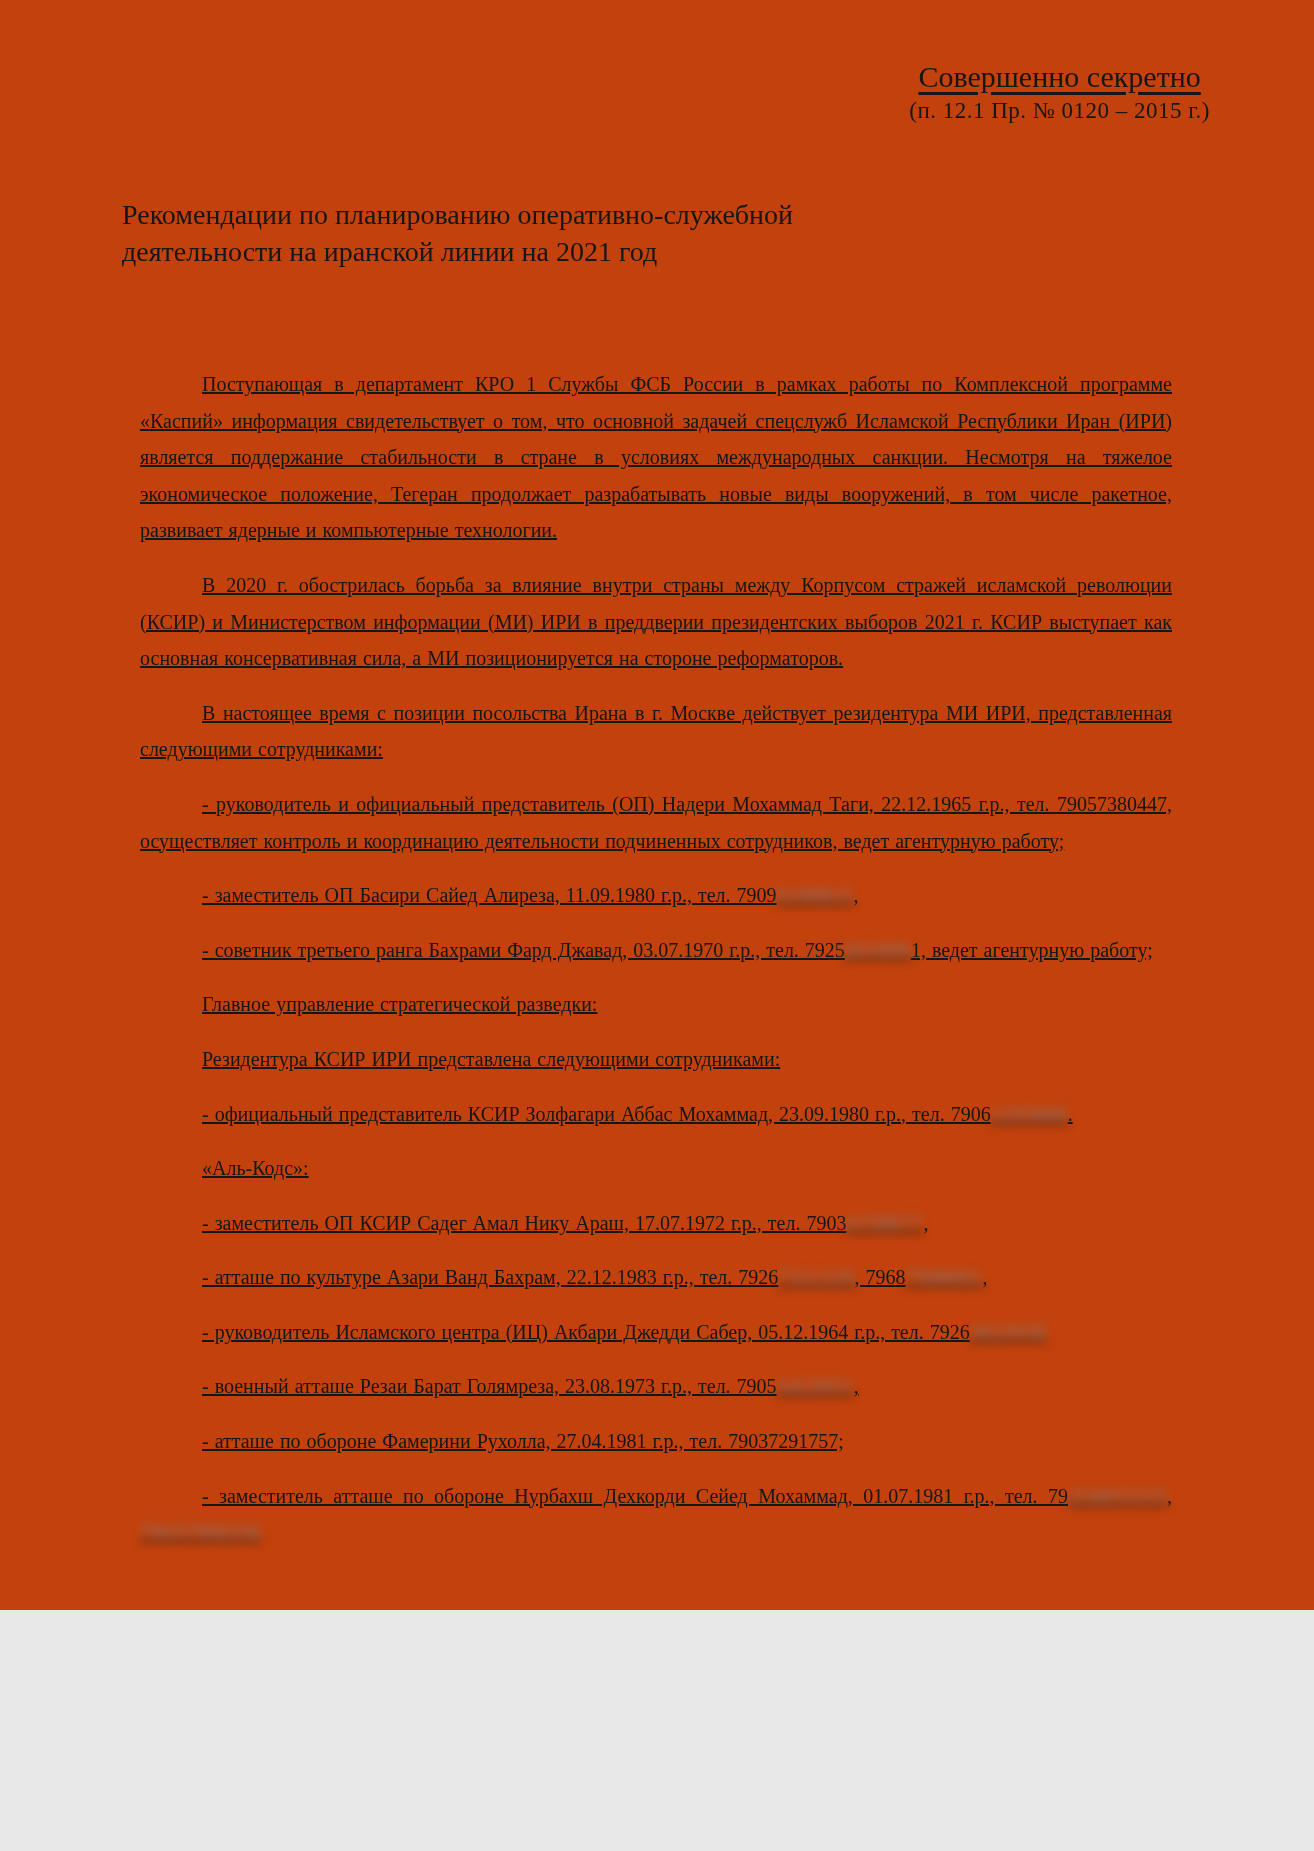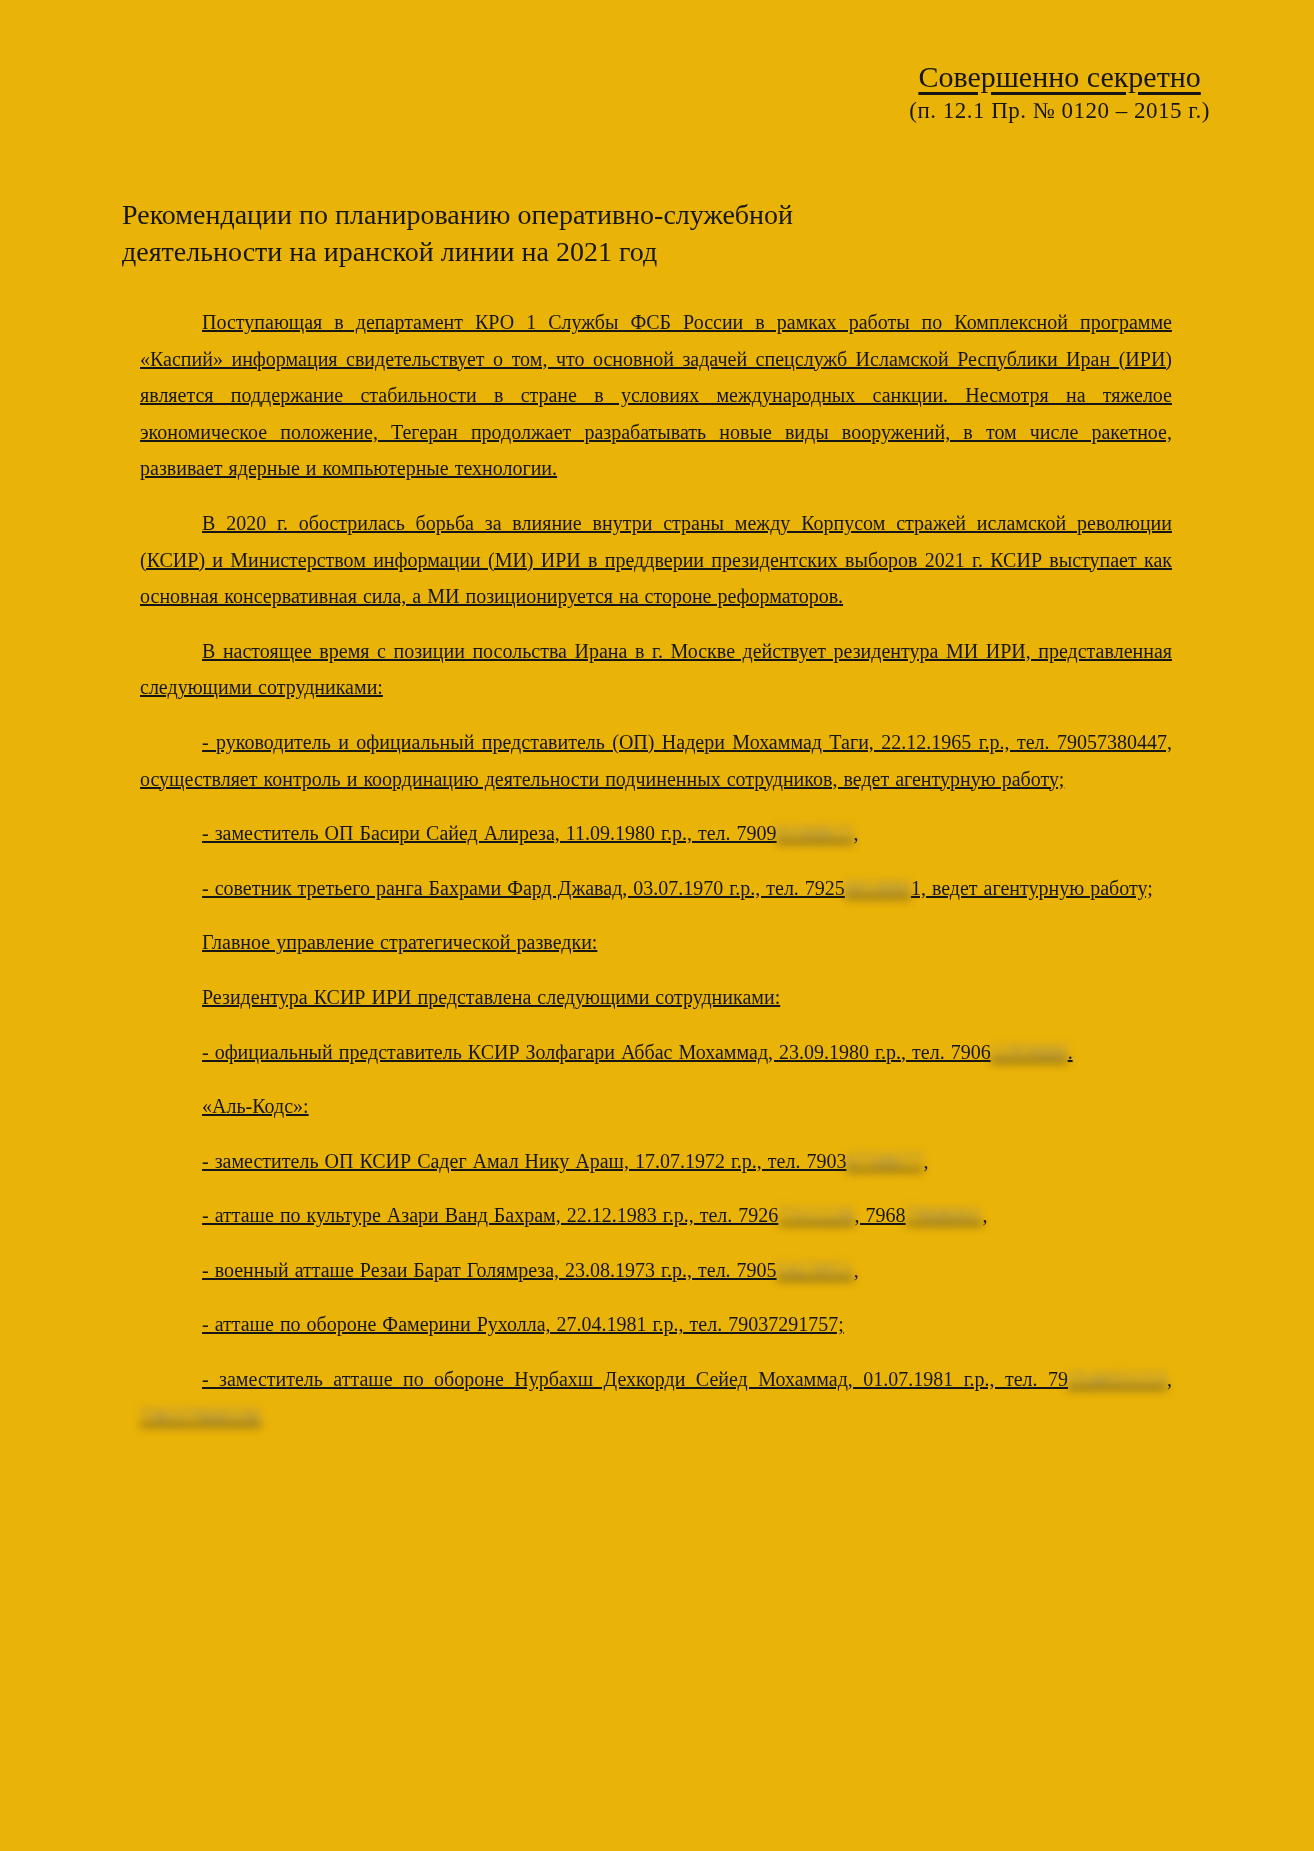--- a/index.html
+++ b/index.html
@@ -1,21 +1,21 @@
 <!DOCTYPE html>
 <html lang="ru"><head>
 <meta charset="utf-8">
 <style>
   html, body { margin: 0; padding: 0; background: #e8e8e8; }
   .page {
     position: relative;
     width: 1314px;
-    height: 1851px;
+    height: 1610px;
     margin: 0 auto;
-    background: #eab308;
+    background: #c2410c;
     color: #161616;
     font-family: "Liberation Serif", "DejaVu Serif", serif;
     overflow: hidden;
   }
   .classification-block {
     position: absolute;
     top: 60px;
     right: 104px;
     text-align: center;
     line-height: 1.15;
@@ -32,21 +32,21 @@
   }
   .content {
     position: absolute;
     left: 122px;
     top: 196px;
     width: 1068px;
   }
   .doc-title {
     font-size: 28px;
     line-height: 37px;
-    margin: 0 0 34px 0;
+    margin: 0 0 96px 0;
   }
   .doc-paragraphs p {
     margin: 18px;
     font-size: 20px;
     line-height: 36.6px;
     text-align: justify;
     text-align-last: left;
     text-indent: 62px;
     word-spacing: 1px;
     text-decoration: underline;
@@ -80,19 +80,20 @@
         <p><span>В настоящее время с позиции посольства Ирана в г. Москве действует резидентура МИ ИРИ, представленная следующими сотрудниками:</span></p>
         <p><span>- руководитель и официальный представитель (ОП) Надери Мохаммад Таги, 22.12.1965 г.р., тел. 79057380447, осуществляет контроль и координацию деятельности подчиненных сотрудников, ведет агентурную работу;</span></p>
         <p><span>- заместитель ОП Басири Сайед Алиреза, 11.09.1980 г.р., тел. 7909</span><span class="redacted">9190815</span><span>,</span></p>
         <p><span>- советник третьего ранга Бахрами Фард Джавад, 03.07.1970 г.р., тел. 7925</span><span class="redacted">601890</span><span>1, ведет агентурную работу;</span></p>
         <p><span>Главное управление стратегической разведки:</span></p>
         <p><span>Резидентура КСИР ИРИ представлена следующими сотрудниками:</span></p>
         <p><span>- официальный представитель КСИР Золфагари Аббас Мохаммад, 23.09.1980 г.р., тел. 7906</span><span class="redacted">1293666</span><span>.</span></p>
         <p><span>«Аль-Кодс»:</span></p>
         <p><span>- заместитель ОП КСИР Садег Амал Нику Араш, 17.07.1972 г.р., тел. 7903</span><span class="redacted">6758677</span><span>,</span></p>
         <p><span>- атташе по культуре Азари Ванд Бахрам, 22.12.1983 г.р., тел. 7926</span><span class="redacted">7311226</span><span>, 7968</span><span class="redacted">7908001</span><span>,</span></p>
+        <p><span>- руководитель Исламского центра (ИЦ) Акбари Джедди Сабер, 05.12.1964 г.р., тел. 7926</span><span class="redacted">3623938</span></p>
         <p><span>- военный атташе Резаи Барат Голямреза, 23.08.1973 г.р., тел. 7905</span><span class="redacted">5423051</span><span>,</span></p>
         <p><span>- атташе по обороне Фамерини Рухолла, 27.04.1981 г.р., тел. 79037291757;</span></p>
         <p><span>- заместитель атташе по обороне Нурбахш Дехкорди Сейед Мохаммад, 01.07.1981 г.р., тел. 79</span><span class="redacted">254055153</span><span>, </span><span class="redacted">79037968336</span></p>
       </div>
   </div>
 
 </div>
 
 </body></html>

